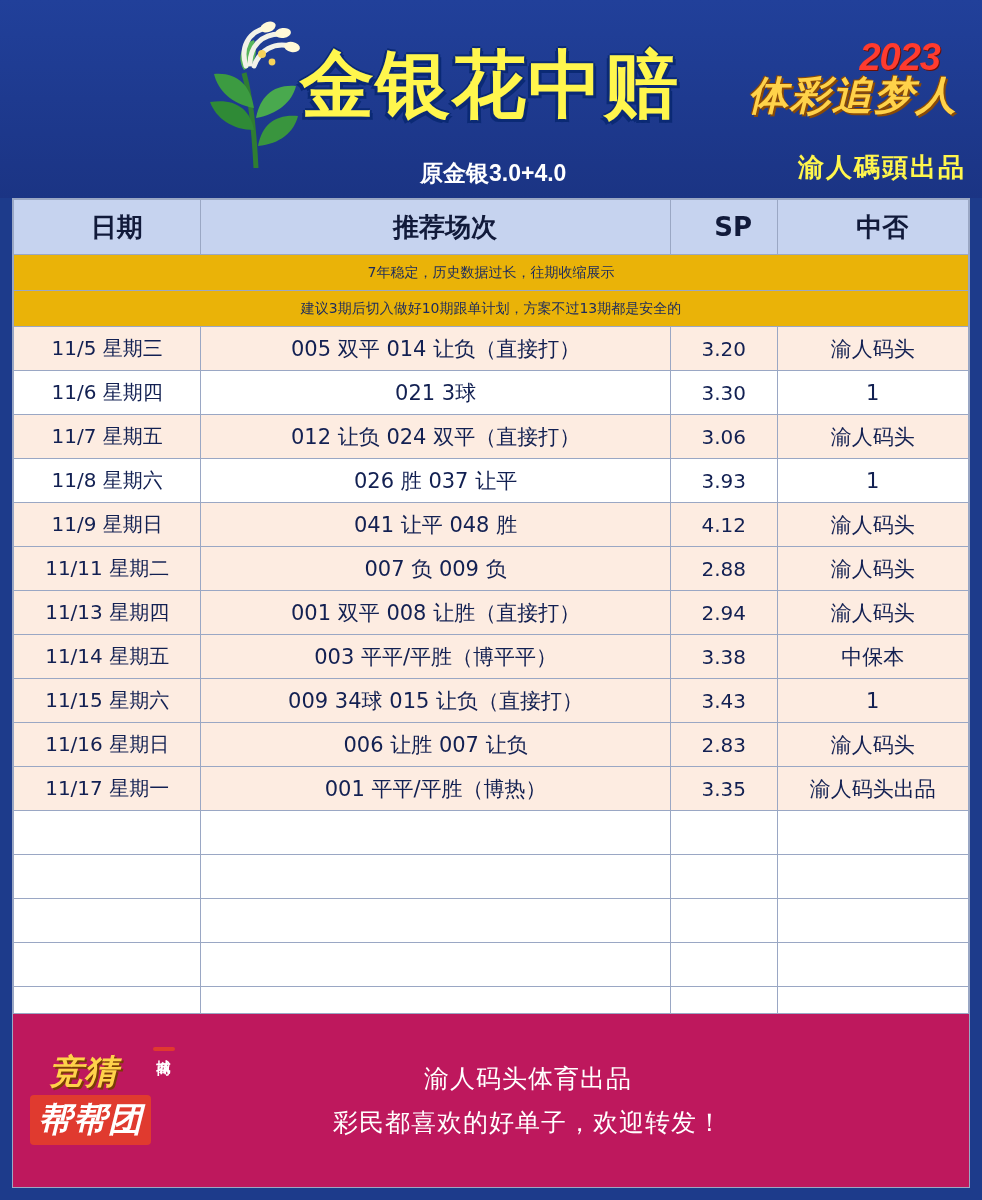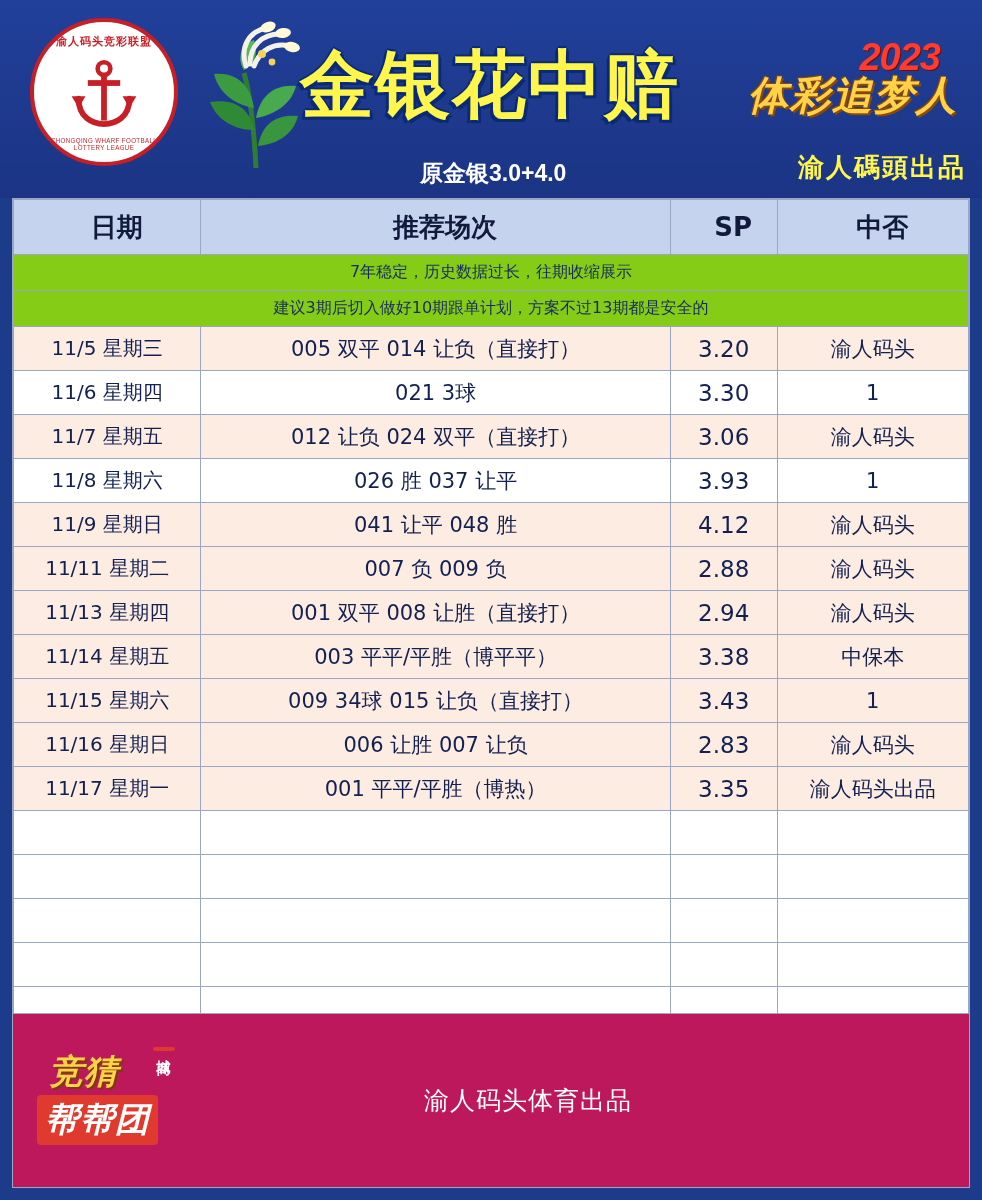--- a/index.html
+++ b/index.html
@@ -176,40 +176,40 @@
     font-weight: bold;
     height: 52px;
     padding-left: 20px;
   }
   .col-date { width: 186px; }
   .col-match { width: 466px; }
   .col-sp { width: 106px; }
   .col-res { width: 190px; }
 
   td.note {
-    background: #84cc16;
+    background: #eab308;
     color: #1a2a5e;
-    font-size: 16px;
+    font-size: 14px;
     height: 33px;
   }
   tbody td {
     height: 41px;
     font-size: 21px;
     color: #122052;
     background: #fdece1;
   }
   tbody tr.alt td {
     background: #ffffff;
   }
   tbody td.empty {
     background: #ffffff;
     height: 41px;
   }
   td.date-cell { font-size: 20px; }
-  td.sp-cell { font-size: 23px; }
+  td.sp-cell { font-size: 20px; }
 
   
   .footer {
     position: absolute;
     left: 12px;
     right: 12px;
     bottom: 12px;
     height: 175px;
     background: #be185d;
     border: 1px solid #9aa7c4;
@@ -230,21 +230,21 @@
     top: 8px;
     font-size: 34px;
     font-weight: bold;
     font-style: italic;
     color: #ffd24a;
     text-shadow: 2px 2px 0 #7a3d05;
     letter-spacing: 1px;
   }
   .fl-bottom {
     position: absolute;
-    left: 10px;
+    left: 3px;
     top: 54px;
     font-size: 34px;
     font-weight: bold;
     font-style: italic;
     color: #ffffff;
     background: #e03a2f;
     padding: 2px 8px;
     border-radius: 4px;
     letter-spacing: 1px;
   }
@@ -274,36 +274,20 @@
     font-family: "DejaVu Sans", "Liberation Sans", sans-serif;
   }
 </style>
 </head>
 <body>
 
 <div class="page">
 
   <div class="header">
 
-    <div class="logo-badge">
-      <div class="logo-inner">
-        <div class="logo-top-text">渝人码头竞彩联盟</div>
-        <span class="anchor">
-          <svg viewBox="0 0 64 64" width="74" height="74" aria-hidden="true">
-            <circle cx="32" cy="10" r="5.5" fill="none" stroke="#c81f26" stroke-width="4"></circle>
-            <rect x="29.5" y="15" width="5" height="40" fill="#c81f26"></rect>
-            <rect x="18" y="20" width="28" height="5" fill="#c81f26"></rect>
-            <path d="M10 36 C10 52 22 58 32 58 C42 58 54 52 54 36" fill="none" stroke="#c81f26" stroke-width="5" stroke-linecap="round"></path>
-            <path d="M4 34 L16 34 L10 44 Z" fill="#c81f26"></path>
-            <path d="M60 34 L48 34 L54 44 Z" fill="#c81f26"></path>
-          </svg>
-        </span>
-        <div class="logo-bottom-text">CHONGQING WHARF FOOTBALL LOTTERY LEAGUE</div>
-      </div>
-    </div>
 
     <span class="flower">
       <svg viewBox="0 0 120 160" width="120" height="160" aria-hidden="true">
         <path d="M60 150 C58 110 55 80 48 55" stroke="#2f7d32" stroke-width="5" fill="none"></path>
         <path d="M58 90 C35 86 22 72 18 56 C40 54 54 66 58 90 Z" fill="#3c9b41"></path>
         <path d="M58 112 C36 112 20 100 14 84 C38 80 54 90 58 112 Z" fill="#2f8a36"></path>
         <path d="M60 100 C82 96 96 84 100 68 C78 66 64 78 60 100 Z" fill="#49a94e"></path>
         <path d="M62 128 C84 126 98 114 102 98 C80 96 66 106 62 128 Z" fill="#39953e"></path>
         <path d="M48 52 C40 40 46 26 58 22 C62 34 60 46 48 52 Z" fill="#57b55c"></path>
         <g stroke="#f2f2e8" stroke-width="5" fill="none" stroke-linecap="round">
@@ -477,16 +461,17 @@
   </div>
 
   <div class="footer">
     <div class="footer-logo">
       <div class="fl-top">竞猜</div>
       <div class="fl-side">商城</div>
       <div class="fl-bottom">帮帮团</div>
     </div>
     <div class="footer-text">
       <div>渝人码头体育出品</div>
+      <div>彩民都喜欢的好单子，欢迎转发！</div>
     </div>
   </div>
 
 </div>
 
 </body></html>

